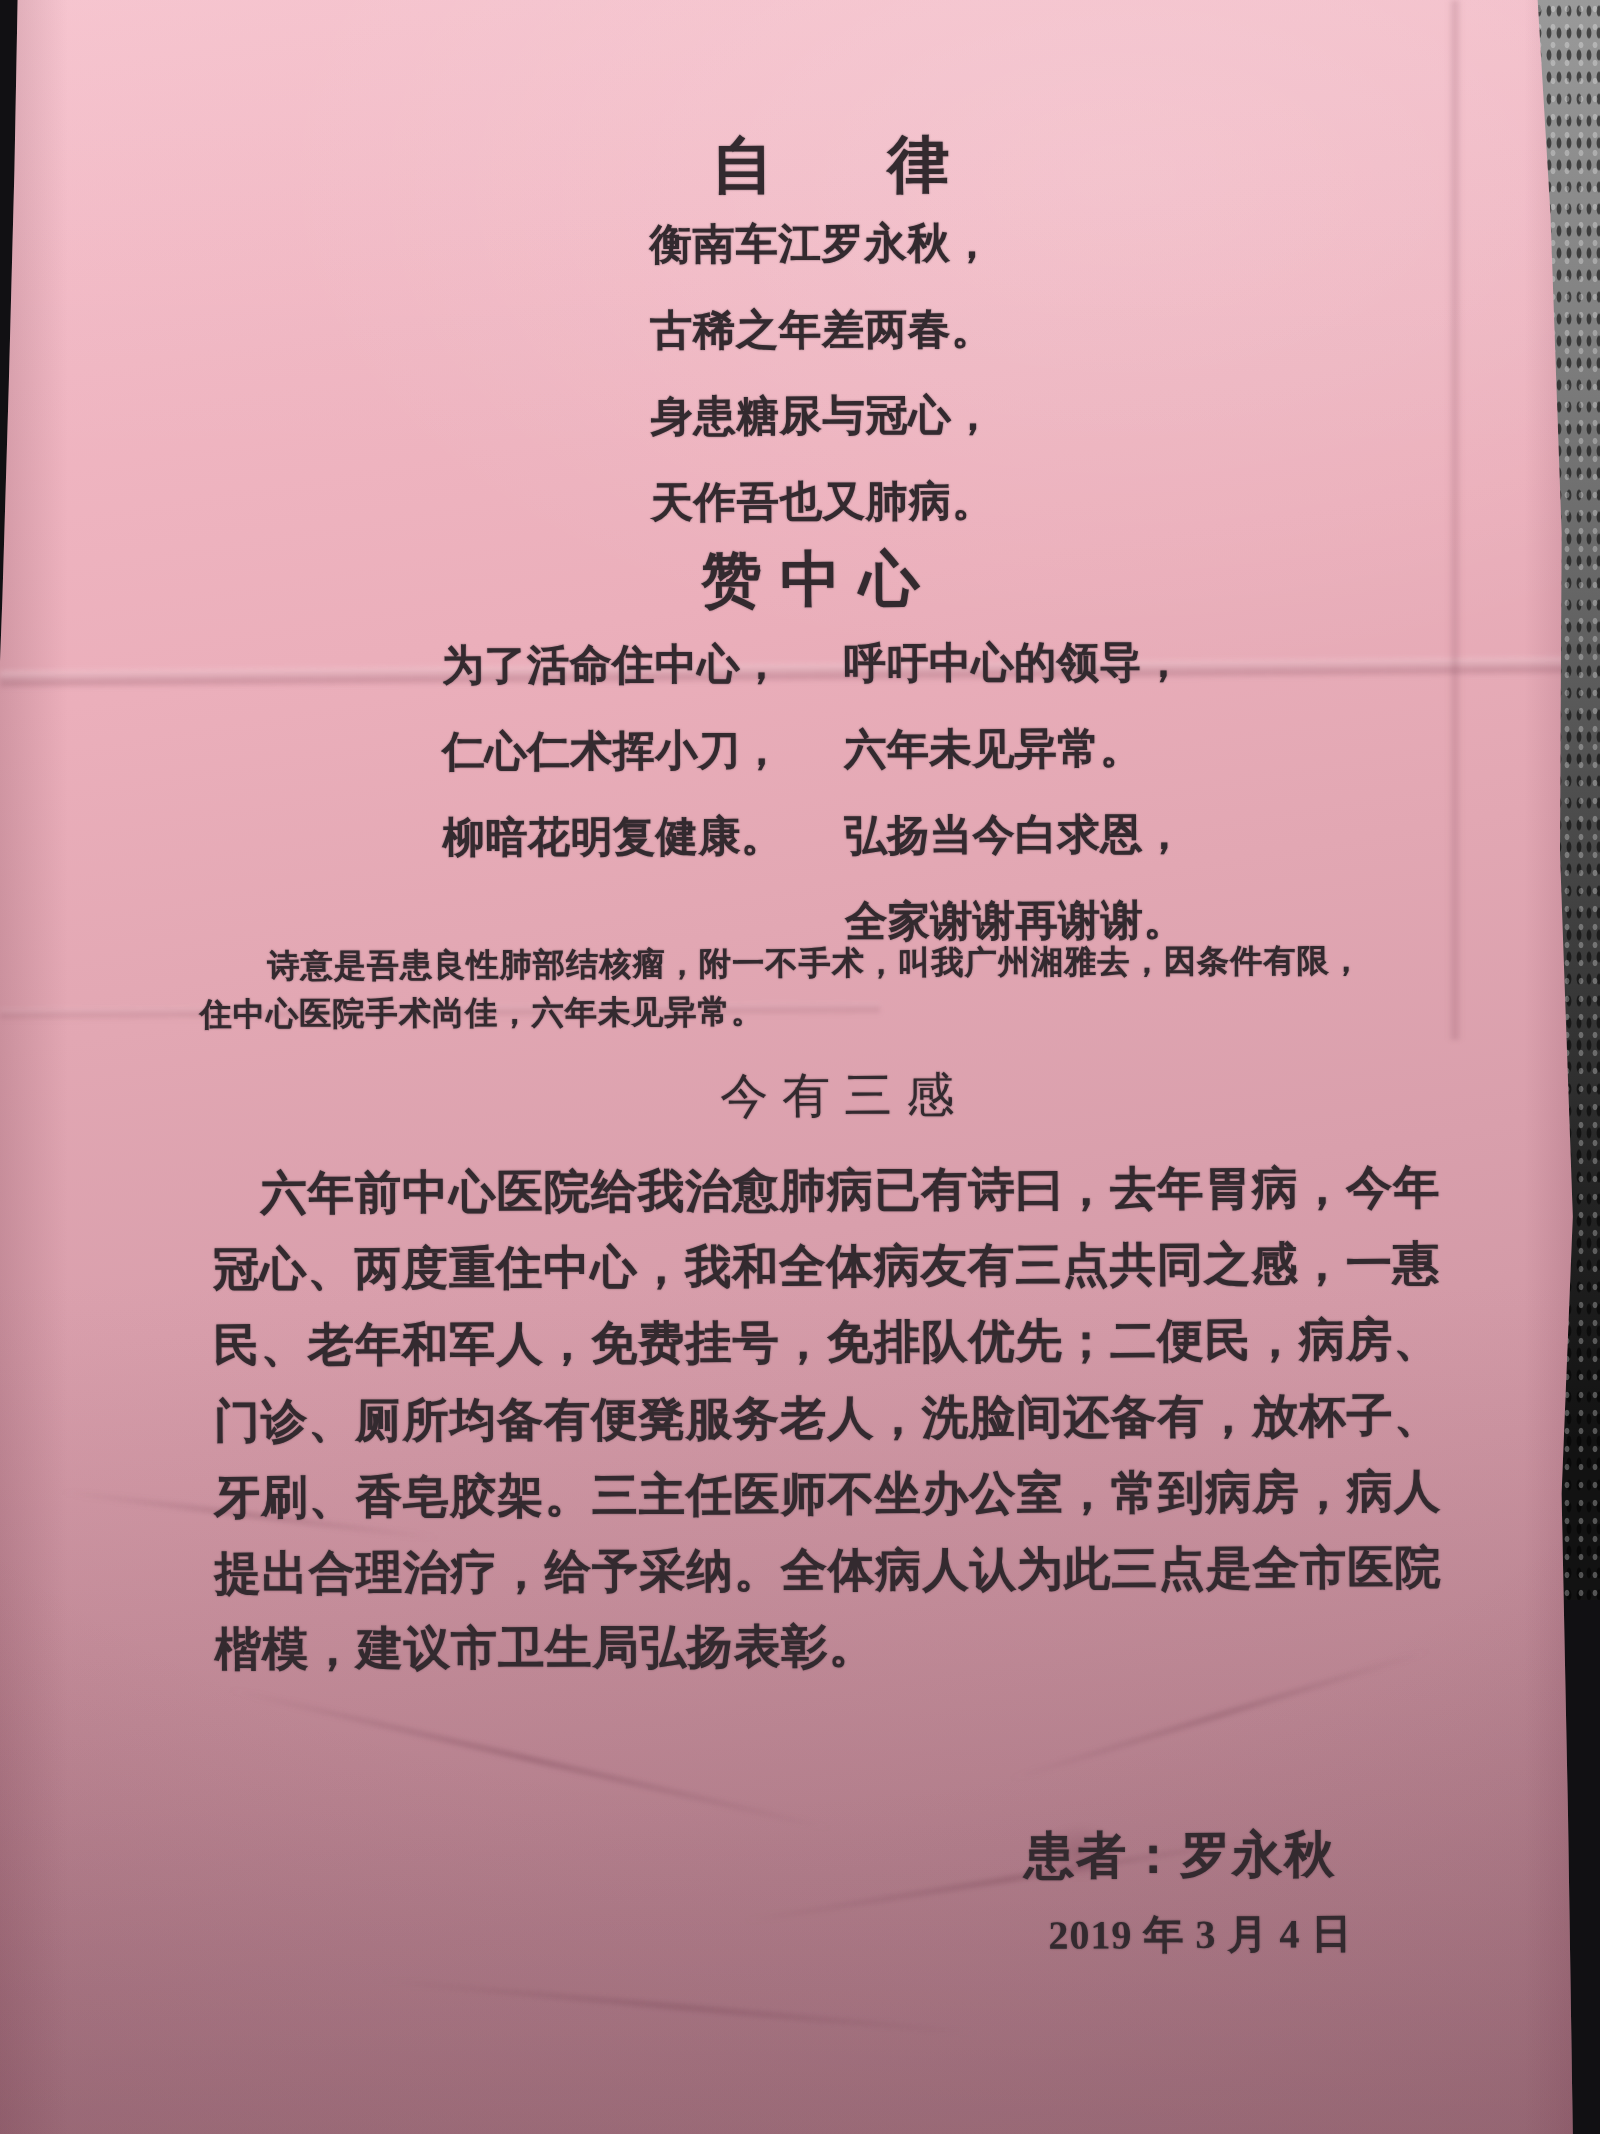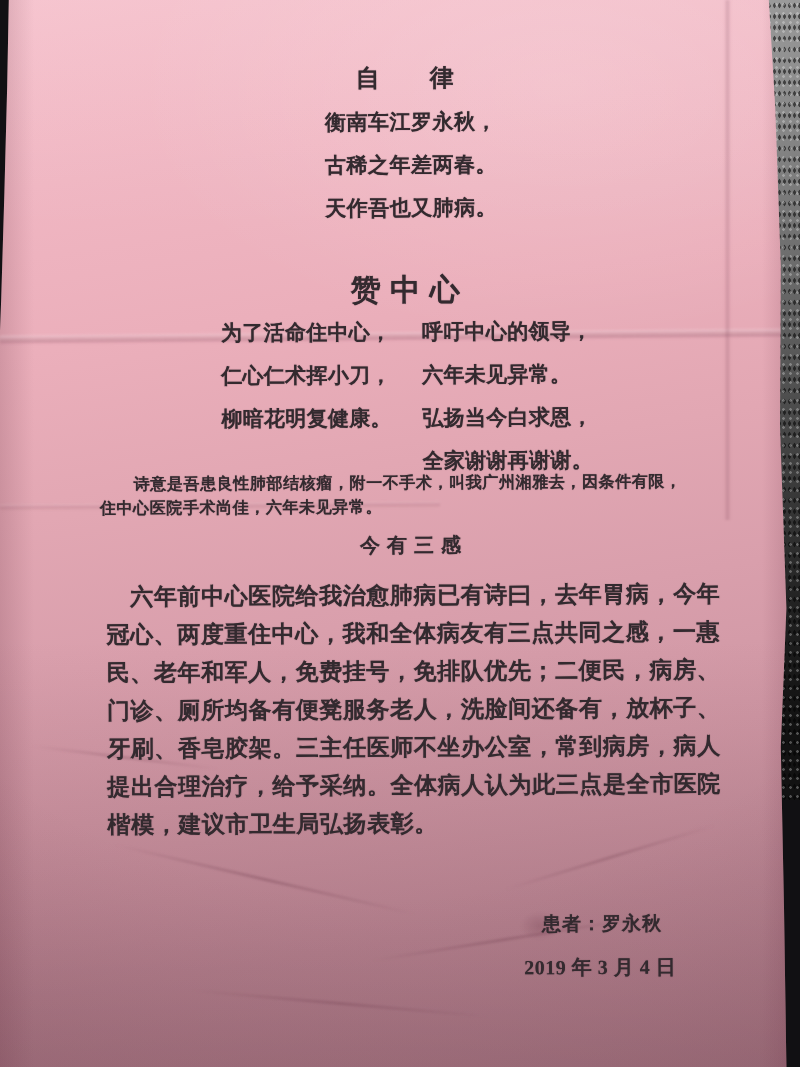--- a/index.html
+++ b/index.html
@@ -55,31 +55,31 @@
     background:linear-gradient(90deg,transparent,rgba(105,55,72,0.26),transparent);}
   .c5{top:756px;left:30px;width:190px;height:3px;transform:rotate(7deg);
     background:linear-gradient(90deg,transparent,rgba(105,55,72,0.22),transparent);}
   .c6{top:912px;left:520px;width:40px;height:28px;border-radius:50%;
     background:radial-gradient(rgba(110,60,76,0.28),transparent 70%);}
 
   
   .ink{position:absolute;inset:0;color:#332a2f;transform:rotate(-0.3deg);
     text-shadow:0 0 1px rgba(45,32,40,0.55);}
   .abs{position:absolute;white-space:nowrap;}
-  .t-main{top:62px;left:358px;font-size:24px;font-weight:bold;letter-spacing:13px;}
+  .t-main{top:62px;left:358px;font-size:31px;font-weight:bold;letter-spacing:13px;}
   .poem1{top:101px;left:327px;font-size:21px;font-weight:bold;line-height:43px;letter-spacing:0.5px;}
   .t-sec2{top:270px;left:352px;font-size:30px;font-weight:bold;letter-spacing:1px;}
   .poem2l{top:311px;left:222px;font-size:21px;font-weight:bold;line-height:43px;letter-spacing:0.3px;}
   .poem2r{top:311px;left:423px;font-size:21px;font-weight:bold;line-height:43px;letter-spacing:0.3px;}
   .note{top:471px;left:100px;font-size:16px;font-weight:bold;line-height:23.5px;letter-spacing:0.6px;}
   .note .indent{padding-left:34px;}
-  .t-sec3{top:532px;left:360px;font-size:20px;font-weight:bold;letter-spacing:7px;}
+  .t-sec3{top:532px;left:360px;font-size:24px;font-weight:normal;letter-spacing:7px;}
   .essay{top:577px;left:106px;font-size:23px;font-weight:bold;line-height:38px;letter-spacing:0.6px;}
   .essay .indent{padding-left:24px;}
-  .sig{top:912px;left:540px;font-size:19px;font-weight:bold;letter-spacing:1px;}
+  .sig{top:912px;left:510px;font-size:25px;font-weight:bold;letter-spacing:1px;}
   .date{top:955px;left:522px;font-size:20px;font-weight:bold;letter-spacing:0.5px;}
 </style>
 </head>
 <body>
 
 <div class="bg-surface"></div>
 
 <div class="paper">
   <div class="shade vignette"></div>
   <div class="shade edge-left"></div>
@@ -94,20 +94,21 @@
   <div class="crease c5"></div>
   <div class="crease c6"></div>
 
   <div class="ink">
 
     <div class="abs t-main">自　律</div>
 
     <div class="abs poem1">
       <div>衡南车江罗永秋，</div>
       <div>古稀之年差两春。</div>
+      <div>身患糖尿与冠心，</div>
       <div>天作吾也又肺病。</div>
     </div>
 
     <div class="abs t-sec2">赞 中 心</div>
 
     <div class="abs poem2l">
       <div>为了活命住中心，</div>
       <div>仁心仁术挥小刀，</div>
       <div>柳暗花明复健康。</div>
     </div>

